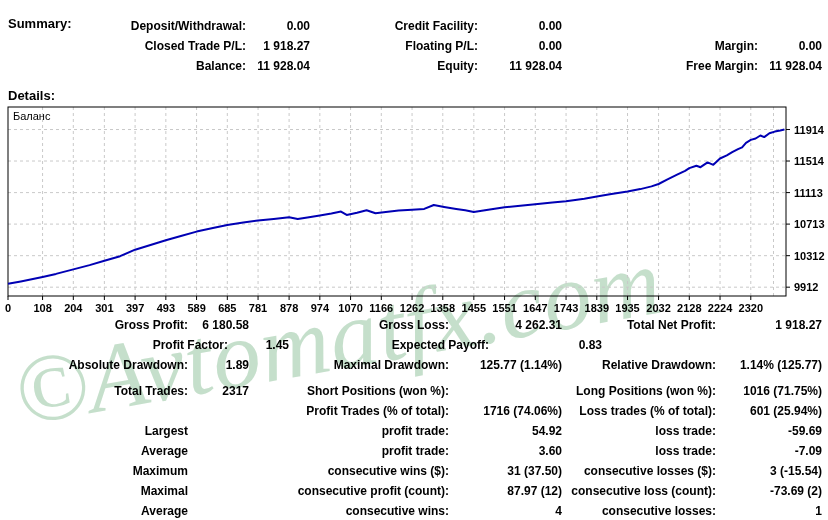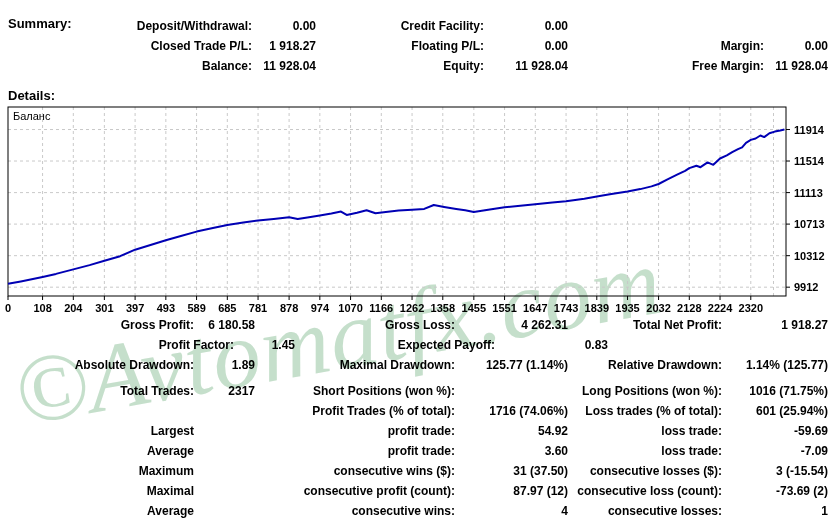--- a/index.html
+++ b/index.html
@@ -12,21 +12,21 @@
              font-size:96px;line-height:110px;letter-spacing:1px;
              transform:rotate(-10deg);transform-origin:50% 50%;
              white-space:nowrap;}
   #content{z-index:2;}
   .heading{position:absolute;left:8px;font-size:13px;font-weight:bold;}
   #summary-heading{top:4px;margin-top:12px;}
   #details-heading{top:88px;}
   .rowset{position:absolute;left:0;width:828px;}
   #summary-rows{top:16px;}
   #stats-rows{top:315px;}
-  .prow{position:absolute;left:7px;width:732px;height:20px;}
+  .prow{position:absolute;left:1px;width:732px;height:20px;}
   .cell{position:absolute;top:0;height:20px;line-height:20px;
         font-size:12px;font-weight:bold;text-align:right;white-space:nowrap;}
   
   .sum .c0l{left:0;width:245px;}   .sum .c0v{left:245px;width:64px;}
   .sum .c1l{left:312px;width:165px;}.sum .c1v{left:477px;width:84px;}
   .sum .c2l{left:563px;width:194px;}.sum .c2v{left:757px;width:64px;}
   
   .sta .c0l{left:0;width:187px;}    .sta .c0v{left:187px;width:61px;}
   .sta .c1l{left:250px;width:198px;}.sta .c1v{left:448px;width:113px;}
   .sta .c2l{left:562px;width:153px;}.sta .c2v{left:715px;width:106px;}

